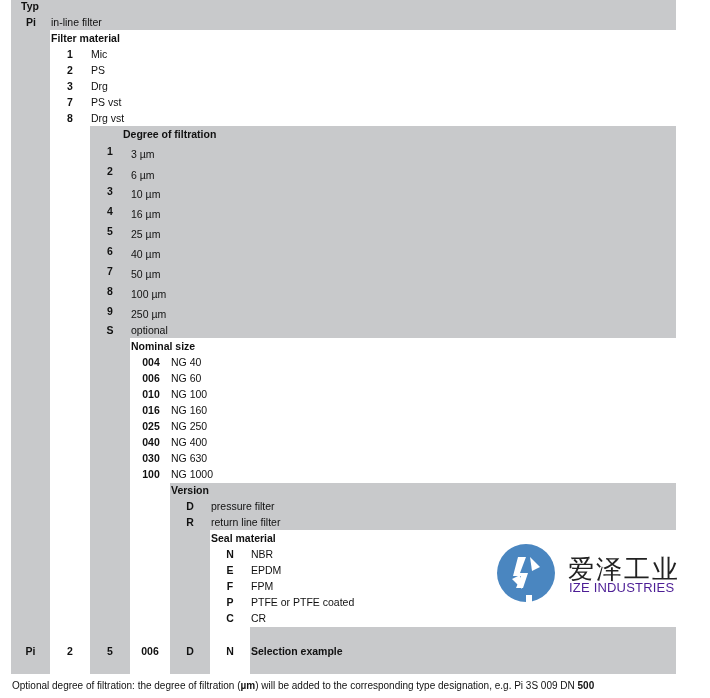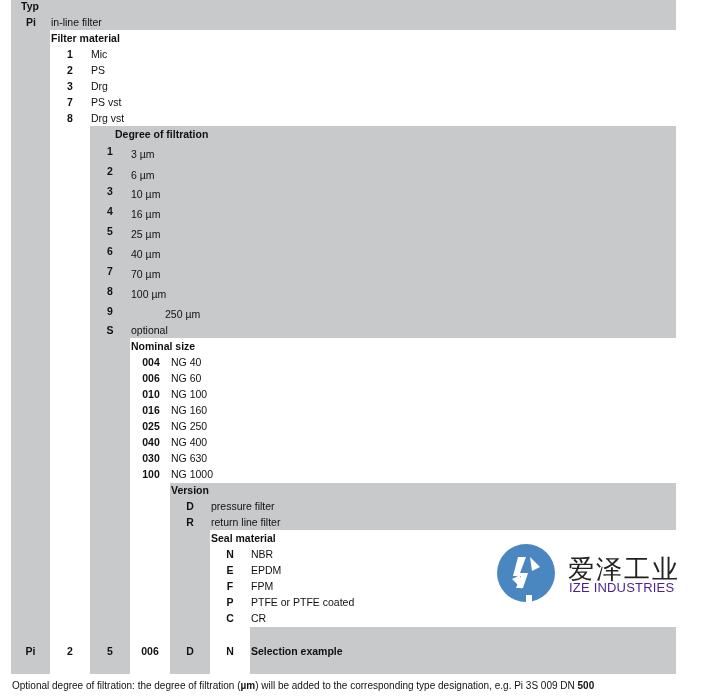--- a/index.html
+++ b/index.html
@@ -39,40 +39,40 @@
   <div class="code" style="left:60px;width:20px;top:63px;">2</div>
   <div class="t" style="left:91px;top:63px;">PS</div>
   <div class="code" style="left:60px;width:20px;top:79px;">3</div>
   <div class="t" style="left:91px;top:79px;">Drg</div>
   <div class="code" style="left:60px;width:20px;top:95px;">7</div>
   <div class="t" style="left:91px;top:95px;text-align:right;">PS vst</div>
   <div class="code" style="left:60px;width:20px;top:111px;">8</div>
   <div class="t" style="left:91px;top:111px;">Drg vst</div>
 </div>
 
-<div class="t b" style="left:91px;top:127px;padding-left:24px;">Degree of filtration</div>
+<div class="t b" style="left:99px;top:127px;padding-left:24px;">Degree of filtration</div>
 <div>
   <div class="code" style="left:100px;width:20px;top:144px;">1</div>
   <div class="t" style="left:131px;top:147px;">3 µm</div>
   <div class="code" style="left:100px;width:20px;top:164px;">2</div>
   <div class="t" style="left:131px;top:168px;text-align:right;">6 µm</div>
   <div class="code" style="left:100px;width:20px;top:184px;">3</div>
   <div class="t" style="left:131px;top:187px;">10 µm</div>
   <div class="code" style="left:100px;width:20px;top:204px;">4</div>
   <div class="t" style="left:131px;top:207px;">16 µm</div>
   <div class="code" style="left:100px;width:20px;top:224px;">5</div>
   <div class="t" style="left:131px;top:227px;">25 µm</div>
   <div class="code" style="left:100px;width:20px;top:244px;">6</div>
   <div class="t" style="left:131px;top:247px;">40 µm</div>
   <div class="code" style="left:100px;width:20px;top:264px;">7</div>
-  <div class="t" style="left:131px;top:267px;">70 µm</div>
+  <div class="t" style="left:131px;top:267px;">50 µm</div>
   <div class="code" style="left:100px;width:20px;top:284px;">8</div>
   <div class="t" style="left:131px;top:287px;">100 µm</div>
   <div class="code" style="left:100px;width:20px;top:304px;">9</div>
-  <div class="t" style="left:131px;top:307px;margin-left:34px;">250 µm</div>
+  <div class="t" style="left:131px;top:307px;">250 µm</div>
   <div class="code" style="left:100px;width:20px;top:323px;">S</div>
   <div class="t" style="left:131px;top:323px;">optional</div>
 </div>
 
 <div class="t b" style="left:131px;top:339px;">Nominal size</div>
 <div>
   <div class="code" style="left:138px;width:26px;top:355px;">004</div>
   <div class="t" style="left:171px;top:355px;">NG 40</div>
   <div class="code" style="left:138px;width:26px;top:371px;">006</div>
   <div class="t" style="left:171px;top:371px;">NG 60</div>

